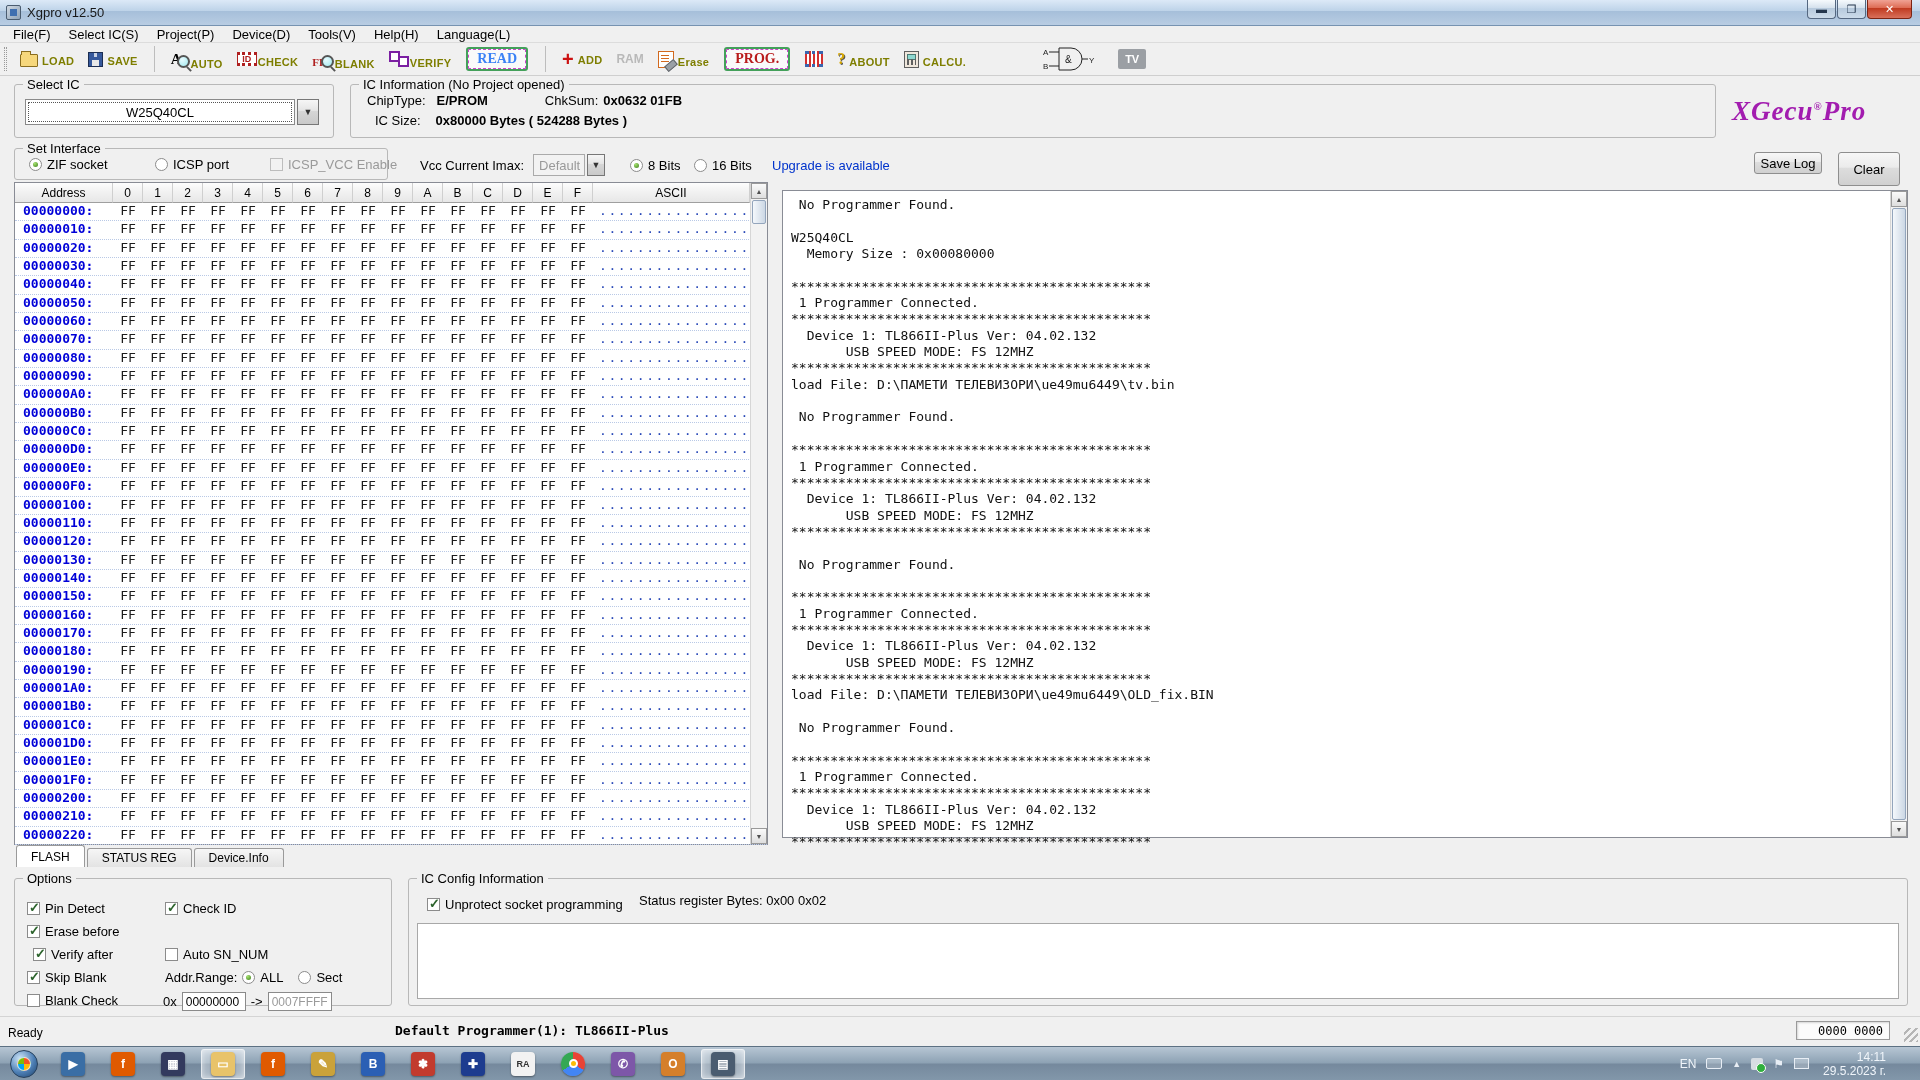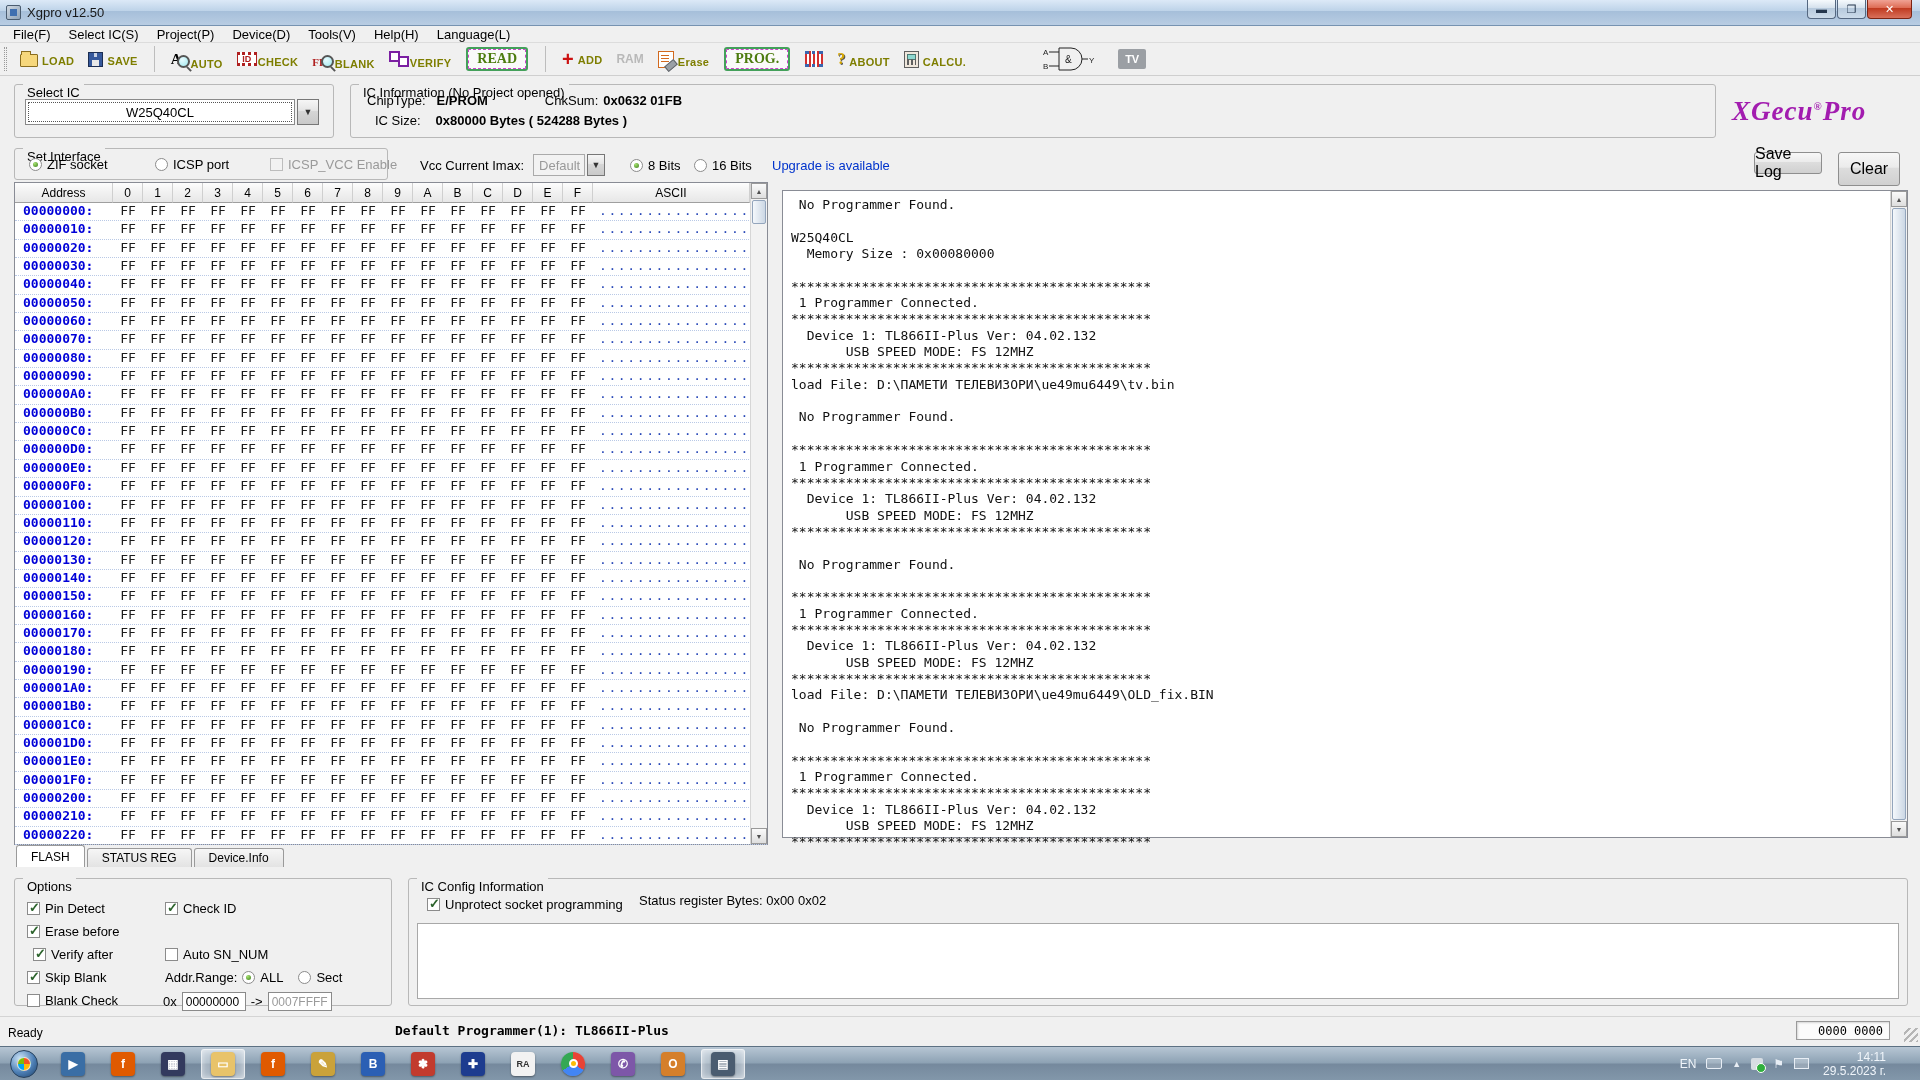--- a/index.html
+++ b/index.html
@@ -42,43 +42,43 @@
   .glyph-a { font-weight:bold; font-size:15px; font-family:"Liberation Serif",serif; }
   .i-idchip { width:20px; height:14px; background:#fff; border:1px solid #b02020; color:#b02020; font-size:9px; font-weight:bold;
     display:flex; align-items:center; justify-content:center; border-top:3px dotted #b02020; border-bottom:3px dotted #b02020; }
   .glyph-ff { color:#b02020; font-weight:bold; font-size:11px; font-family:"Liberation Serif",serif; }
   .i-chip2 { position:relative; width:20px; height:16px; }
   .i-chip2 i { position:absolute; width:11px; height:11px; border:2px solid #7b1fa2; background:#fff; }
   .i-chip2 i:first-child { left:0; top:0; }
   .i-chip2 i:last-child { right:0; bottom:0; }
   .tb-btnspecial { padding:1px 8px; background:#fafafa; border:1px dashed #cc44cc; outline:2px solid #43a05a;
     font-family:"Liberation Serif",serif; font-weight:bold; font-size:14px; border-radius:1px; margin:0 10px; }
-  .tb-btnspecial.read { color:#4d7c0f; }
-  .tb-btnspecial.prog { color:#4d7c0f; }
+  .tb-btnspecial.read { color:#3b82f6; }
+  .tb-btnspecial.prog { color:#b91c1c; }
   .glyph-plus { color:#cc1111; font-size:20px; font-weight:bold; line-height:14px; }
   .glyph-ram { color:#b9b9b9; font-weight:bold; font-size:12px; }
   .i-erase { width:16px; height:17px; background:#fff; border:1px solid #d2691e; position:relative; }
   .i-erase::before { content:""; position:absolute; left:2px; top:3px; width:8px; height:1px; box-shadow:0 3px 0 #d2691e, 0 6px 0 #d2691e; background:#d2691e; }
   .i-erase::after { content:""; position:absolute; right:-4px; bottom:-2px; width:10px; height:5px; background:#9aa0a6; border:1px solid #5f6368; transform:rotate(-40deg); }
   .i-stripes { width:18px; height:16px; background:repeating-linear-gradient(90deg,#d23030 0 2px,#fff 2px 4px);
     border-top:3px dotted #3b66b0; border-bottom:3px dotted #3b66b0; }
   .glyph-q { color:#d8a800; font-weight:bold; font-size:16px; text-shadow:1px 1px 0 #555; font-family:"Liberation Serif",serif; }
   .i-calc { width:15px; height:17px; background:#efe7dc; border:1px solid #5f5f5f; position:relative; }
   .i-calc::before { content:""; position:absolute; left:2px; right:2px; top:2px; height:4px; background:#8fd8d0; border:1px solid #4a7a74; }
   .i-calc::after { content:""; position:absolute; left:2px; right:2px; bottom:2px; height:6px;
     background:repeating-linear-gradient(90deg,#5f5f5f 0 2px,transparent 2px 4px); }
   .i-gate { display:flex; align-items:center; }
   .i-tv { width:28px; height:20px; background:#9b9fa4; border-radius:2px; color:#fff; font-weight:bold; font-size:11px;
     display:flex; align-items:center; justify-content:center; }
 
   
   .group { position:absolute; border:1px solid #b8b8b8; border-radius:3px; }
-  .glabel { position:absolute; top:-8px; left:8px; background:#f0f0f0; padding:8px 4px; font-size:13px; white-space:nowrap; }
+  .glabel { position:absolute; top:-8px; left:8px; background:#f0f0f0; padding:0 4px; font-size:13px; white-space:nowrap; }
   .btn { background:linear-gradient(#f7f7f7,#ebebeb 45%,#dddddd 46%,#d0d0d0); border:1px solid #8e8e8e;
-    border-radius:3px; font-size:16px; display:flex; align-items:center; justify-content:center; position:absolute; }
+    border-radius:3px; font-size:13px; display:flex; align-items:center; justify-content:center; position:absolute; }
   .cb { width:13px; height:13px; background:#fff; border:1px solid #8b8b8b; position:relative; display:inline-block; flex:none; }
   .cb.on::after { content:"✓"; position:absolute; left:1px; top:-3px; font-size:13px; font-weight:bold; color:#2d642d; }
   .cb.dis { background:#f2f2f2; border-color:#bdbdbd; }
   .rd { width:13px; height:13px; background:#fff; border:1px solid #8b8b8b; border-radius:50%; position:relative; display:inline-block; flex:none; }
   .rd.on::after { content:""; position:absolute; inset:3px; border-radius:50%; background:radial-gradient(circle at 35% 30%,#a5e36f,#3f7d1e); }
   .widget-row { display:flex; align-items:center; gap:5px; position:absolute; white-space:nowrap; }
   .dim { color:#9a9a9a; }
   .tinput { height:19px; border:1px solid #8a8a8a; background:#fff; font-family:"Liberation Sans",sans-serif; font-size:12px; padding:0 3px; }
   .combo-btn { width:22px; height:26px; margin-left:2px; background:linear-gradient(#f6f6f6,#e4e4e4 45%,#d6d6d6 46%,#c9c9c9);
     border:1px solid #777; display:flex; align-items:center; justify-content:center; font-size:9px; color:#333; }

